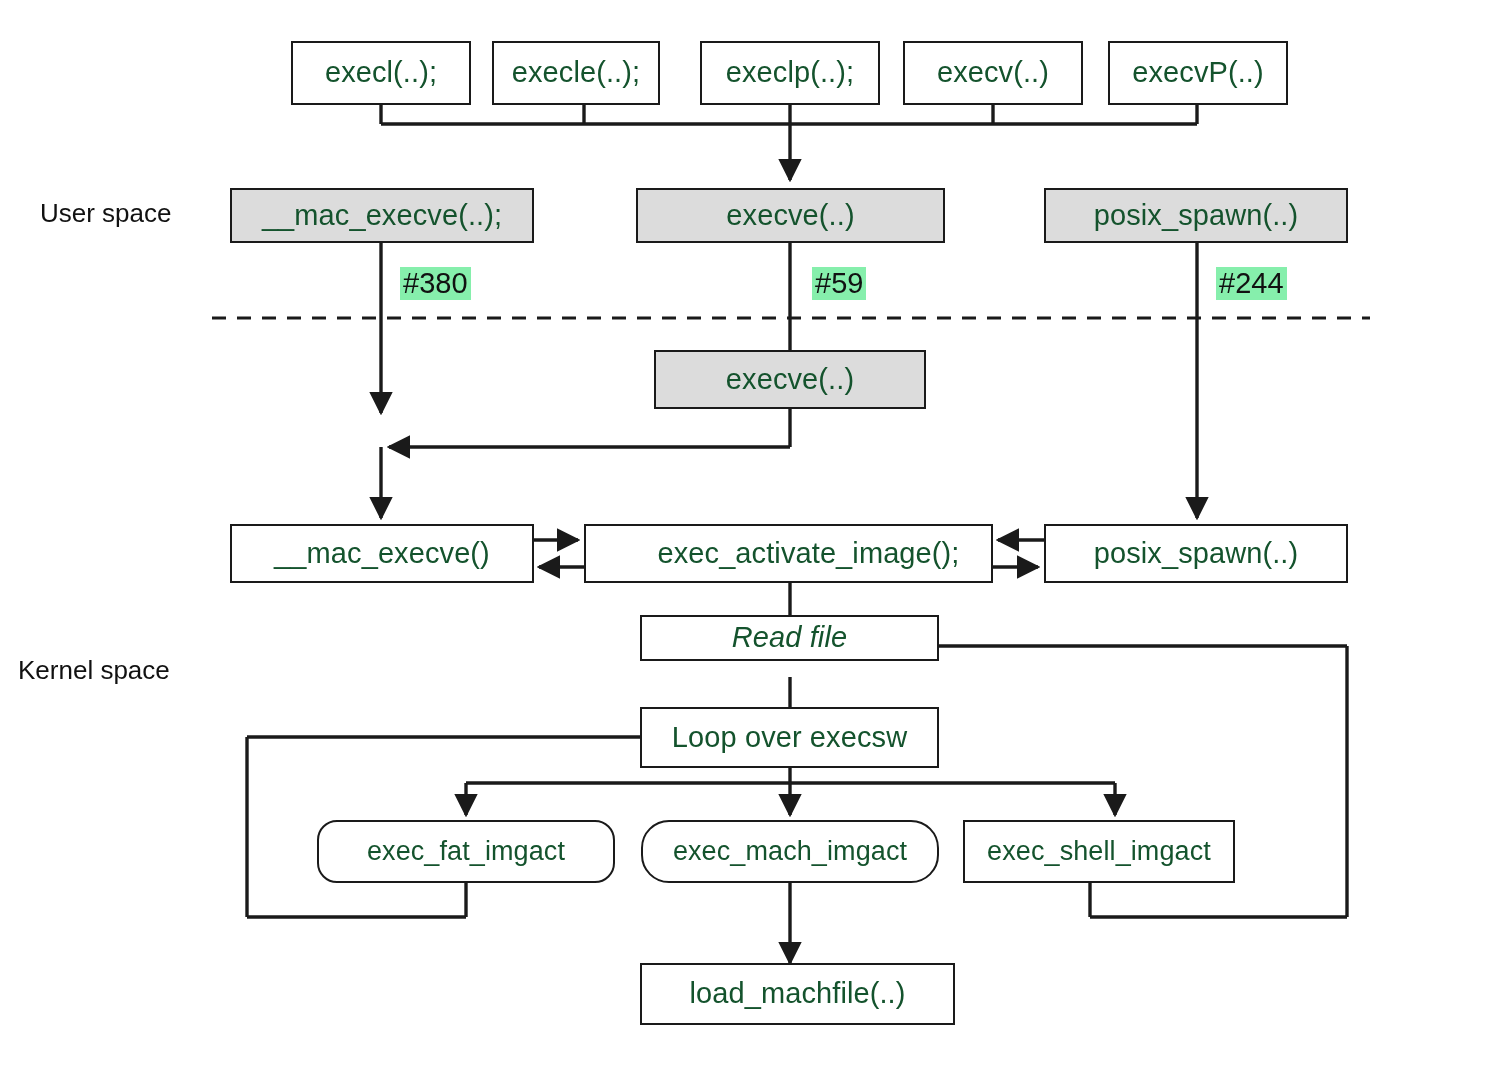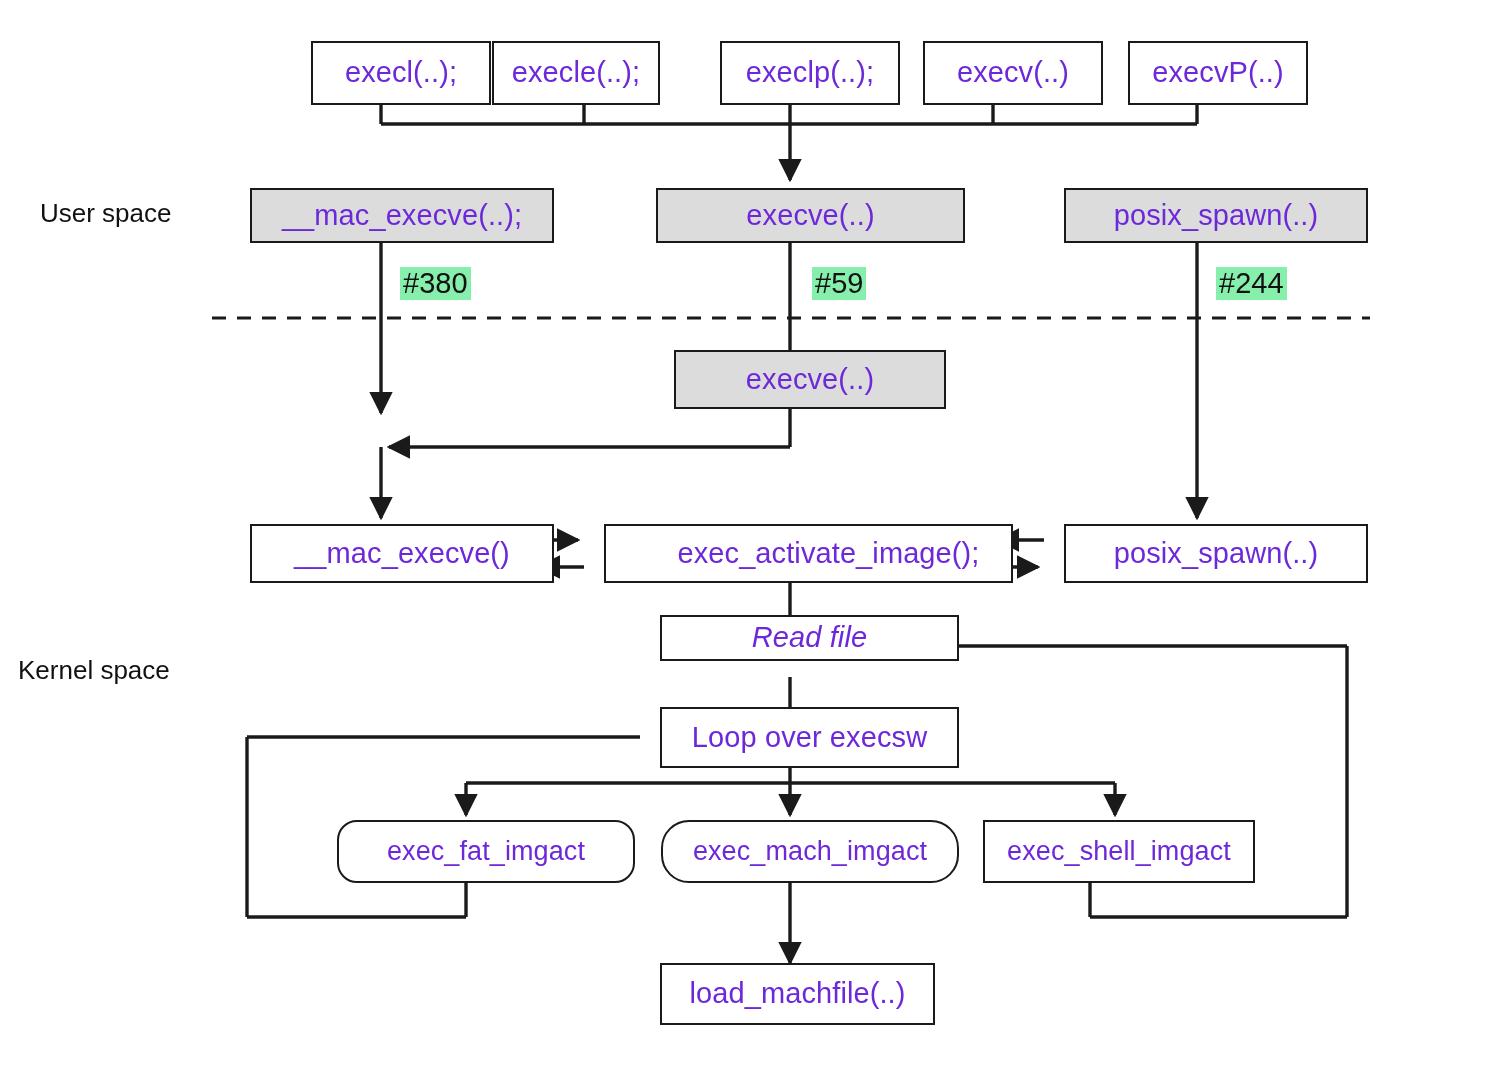--- a/index.html
+++ b/index.html
@@ -32,24 +32,23 @@
     box-sizing: border-box;
     border: 2.5px solid #1a1a1a;
     background: #ffffff;
     display: flex;
     align-items: center;
     justify-content: center;
     text-align: center;
     font-size: 29px;
     line-height: 1.1;
     letter-spacing: 0.1px;
-    color: #6d28d9;
+    color: #14532d;
     white-space: nowrap;
     z-index: 2;
-    margin-left: 20px;
   }
   .node.shaded {
     background: #dcdcdc;
   }
   .node.small {
     font-size: 27px;
   }
   .zone-label {
     position: absolute;
     font-size: 26px;
@@ -128,21 +127,21 @@
       <path d="M 790 883 L 790 963" marker-end="url(#arrow)"></path>
 
       <path d="M 212 318 L 1370 318" stroke-width="3.2" stroke-dasharray="14 11"></path>
     </g>
   </svg>
 
   <div class="zone-label" style="left:40px; top:198px;">User space</div>
   <div class="zone-label" style="left:18px; top:655px;">Kernel space</div>
 
   <div class="node" style="left:291px; top:41px; width:180px; height:64px;">execl(..);</div>
-  <div class="node" style="left:472px; top:41px; width:168px; height:64px;">execle(..);</div>
+  <div class="node" style="left:492px; top:41px; width:168px; height:64px;">execle(..);</div>
   <div class="node" style="left:700px; top:41px; width:180px; height:64px;">execlp(..);</div>
   <div class="node" style="left:1108px; top:41px; width:180px; height:64px;">execvP(..)</div>
   <div class="node" style="left:903px; top:41px; width:180px; height:64px;">execv(..)</div>
 
   <div class="node shaded" style="left:230px; top:188px; width:304px; height:55px;">__mac_execve(..);</div>
   <div class="node shaded" style="left:636px; top:188px; width:309px; height:55px;">execve(..)</div>
   <div class="node shaded" style="left:1044px; top:188px; width:304px; height:55px;">posix_spawn(..)</div>
 
   <div class="edge-label" style="left:400px; top:267px;">#380</div>
   <div class="edge-label" style="left:812px; top:267px;">#59</div>
@@ -154,15 +153,15 @@
   <div class="node" style="left:584px; top:524px; width:409px; height:59px;padding-left:40px;">exec_activate_image();</div>
   <div class="node" style="left:1044px; top:524px; width:304px; height:59px;">posix_spawn(..)</div>
 
   <div class="node" style="left:640px; top:615px; width:299px; height:46px;font-style:italic;">Read file</div>
   <div class="node" style="left:640px; top:707px; width:299px; height:61px;">Loop over execsw</div>
 
   <div class="node small" style="left:317px; top:820px; width:298px; height:63px;border-radius:20px;">exec_fat_imgact</div>
   <div class="node small" style="left:641px; top:820px; width:298px; height:63px;border-radius:28px;">exec_mach_imgact</div>
   <div class="node small" style="left:963px; top:820px; width:272px; height:63px;">exec_shell_imgact</div>
 
-  <div class="node" style="left:640px; top:963px; width:275px; height:62px;">load_machfile(..)</div>
+  <div class="node" style="left:640px; top:963px; width:315px; height:62px;">load_machfile(..)</div>
 
 </div>
 
 </body></html>

